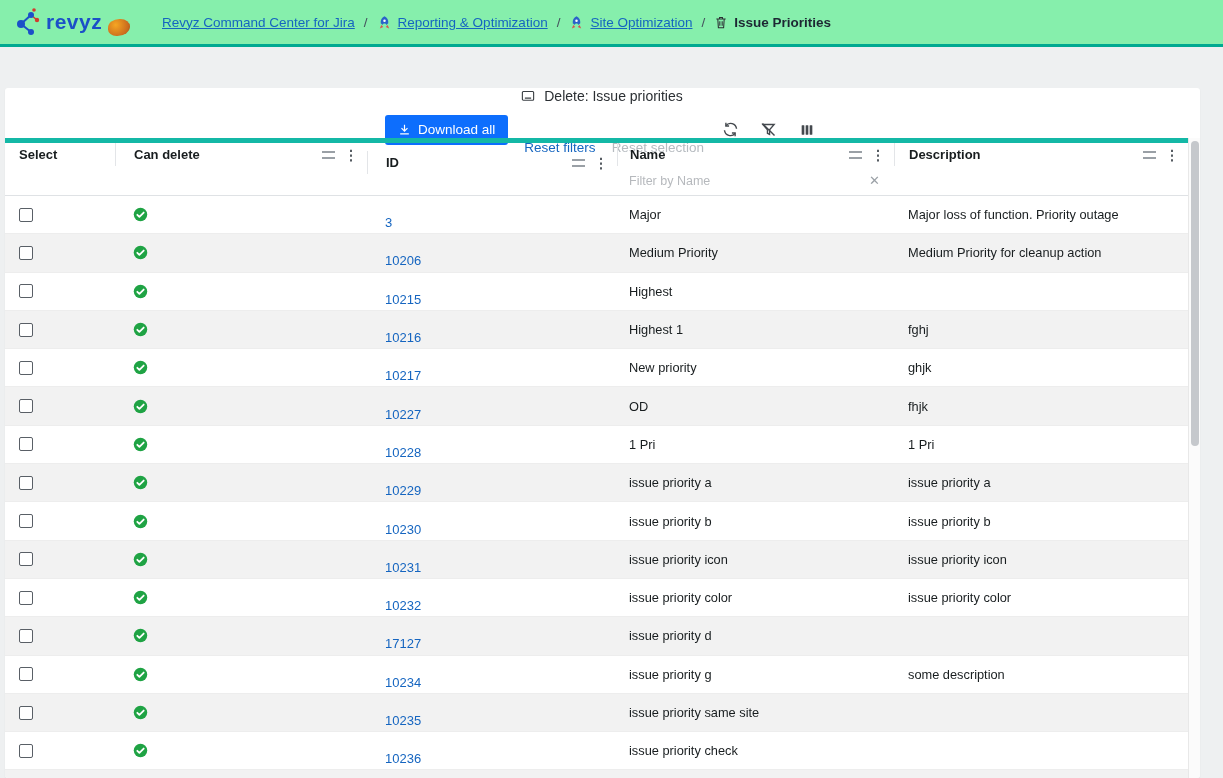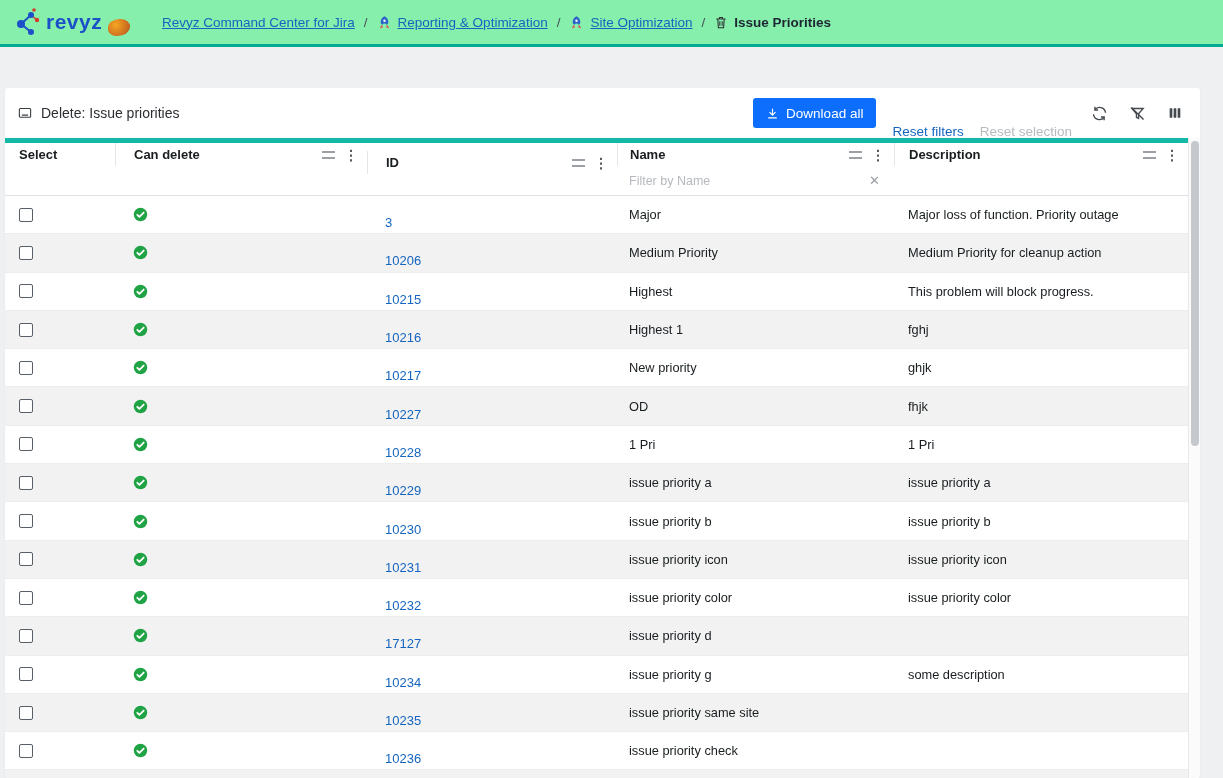--- a/index.html
+++ b/index.html
@@ -30,21 +30,21 @@
 
   
   .page { padding: 41px 23px 0 5px; }
   .card {
     background: #ffffff; width: 1195px; height: 690px;
     border-radius: 3px; overflow: hidden;
     box-shadow: 0 1px 2px rgba(0,0,0,.06);
   }
 
   
-  .toolbar { height: 50px; display: flex; align-items: center; justify-content: space-between; padding: 0 14px 0 12px; }
+  .toolbar { height: 50px; display: flex; align-items: center; justify-content: space-between; padding: 0 14px 0 12px; flex-direction: column; }
   .toolbar-title { display: flex; align-items: center; gap: 8px; font-size: 14px; color: #2b2f33; }
   .toolbar-actions { display: flex; align-items: center; gap: 16px; }
   .btn-primary {
     background: #0d6efd; color: #fff; border: none; border-radius: 3px;
     height: 30px; padding: 0 13px; font-size: 13.5px; font-family: inherit;
     display: inline-flex; align-items: center; gap: 7px; cursor: pointer;
   }
   .btn-link { background: none; border: none; color: #1565c0; font-size: 13.5px; font-family: inherit; cursor: pointer; margin-top: 36px; }
   .btn-link.disabled { color: #b6bbc0; cursor: default; }
   .tool-icon { display: inline-flex; align-items: center; justify-content: center; width: 22px; height: 22px; cursor: pointer; }
@@ -303,23 +303,20 @@
           <path d="M4.6 8.3l2.2 2.2 4.6-4.6" stroke="#fff" stroke-width="1.9" fill="none" stroke-linecap="round" stroke-linejoin="round"></path>
         </svg>
       </span>
     </div>
     <div class="cell c-id">
       <a class="id-link">10215</a>
     </div>
     <div class="cell c-name">
       <span>Highest</span>
     </div>
-    <div class="cell c-desc">
-      <span>This problem will block progress.</span>
-    </div>
   </div>
 
   <div class="trow alt">
     <div class="cell c-select">
       <span class="checkbox"></span>
     </div>
     <div class="cell c-candelete">
       <span style="display:inline-flex;">
         <svg width="15" height="15" viewBox="0 0 16 16">
           <circle cx="8" cy="8" r="7.2" fill="#1fa344"></circle>

